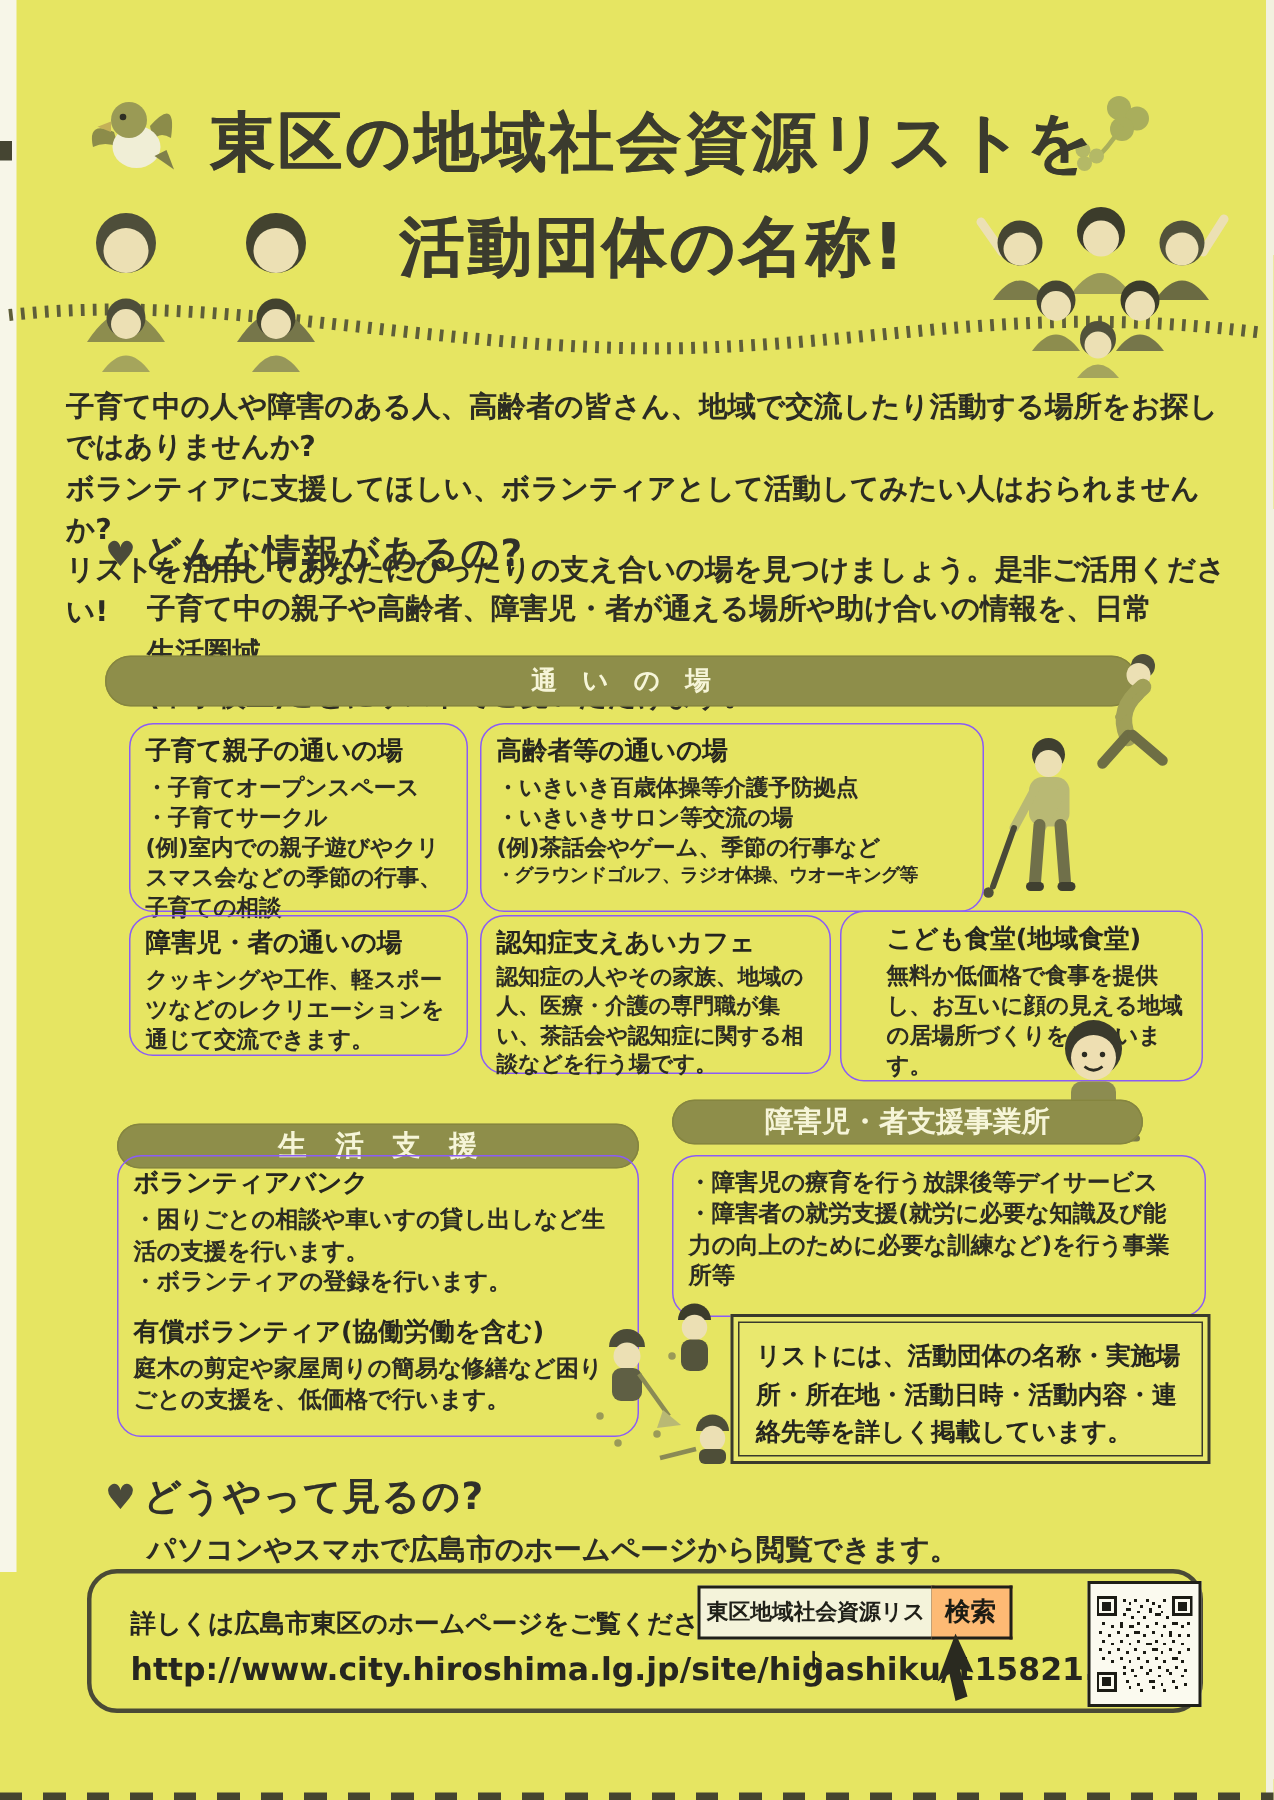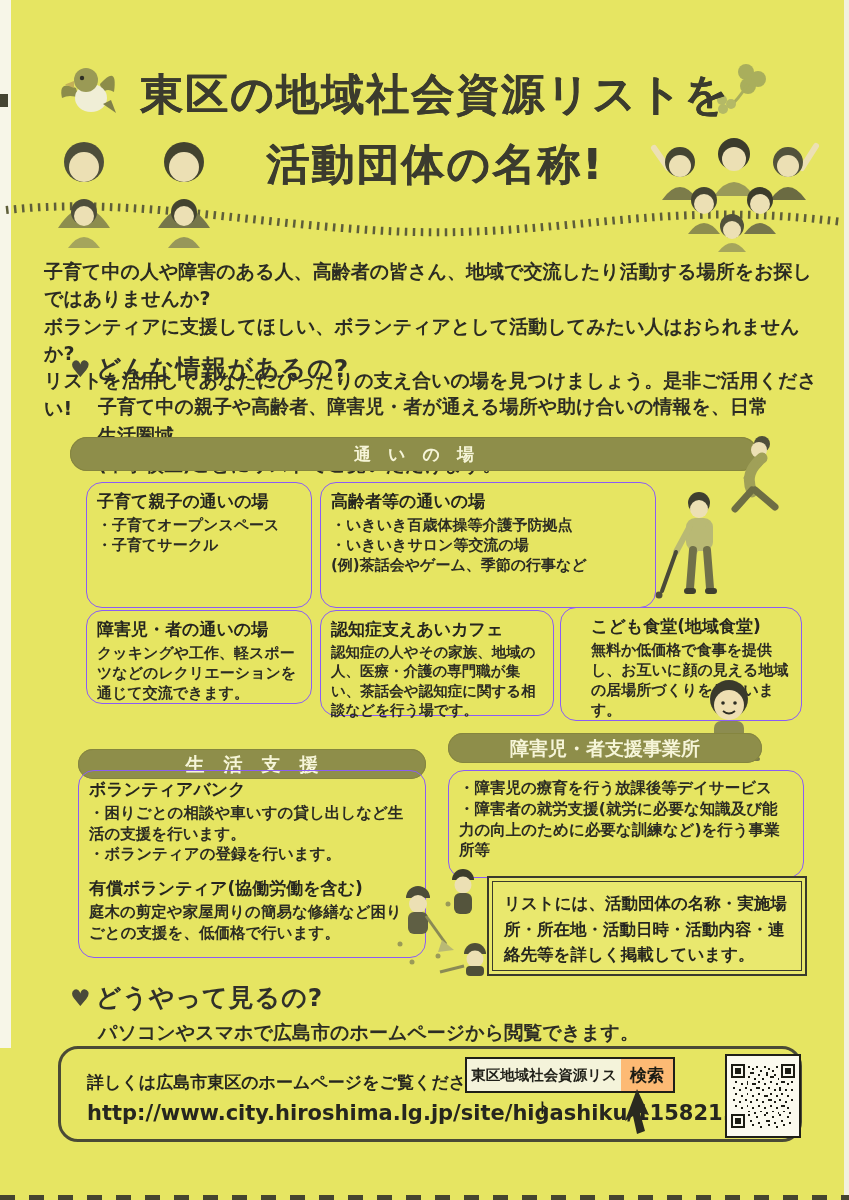--- a/index.html
+++ b/index.html
@@ -195,26 +195,28 @@
     <line x1="55" y1="60" x2="58" y2="98" stroke="#70704a" stroke-width="8" stroke-linecap="round"></line>
     <rect x="32" y="98" width="12" height="6" rx="3" fill="#3f3f30"></rect>
     <rect x="53" y="98" width="12" height="6" rx="3" fill="#3f3f30"></rect>
   </svg>
 </div>
 
 <div class="abs obox" id="box-kosodate">
   <div class="btitle">子育て親子の通いの場</div>
   <div>・子育てオープンスペース</div>
   <div>・子育てサークル</div>
+  <div>(例)室内での親子遊びやクリスマス会などの季節の行事、子育ての相談</div>
 </div>
 <div class="abs obox" id="box-korei">
   <div class="btitle">高齢者等の通いの場</div>
   <div>・いきいき百歳体操等介護予防拠点</div>
   <div>・いきいきサロン等交流の場</div>
   <div>(例)茶話会やゲーム、季節の行事など</div>
+  <div class="cond">・グラウンドゴルフ、ラジオ体操、ウオーキング等</div>
 </div>
 
 <div class="abs obox" id="box-shogai">
   <div class="btitle">障害児・者の通いの場</div>
   <div>クッキングや工作、軽スポーツなどのレクリエーションを通じて交流できます。</div>
 </div>
 <div class="abs obox" id="box-ninchisho">
   <div class="btitle">認知症支えあいカフェ</div>
   <div>認知症の人やその家族、地域の人、医療・介護の専門職が集い、茶話会や認知症に関する相談などを行う場です。</div>
 </div>

